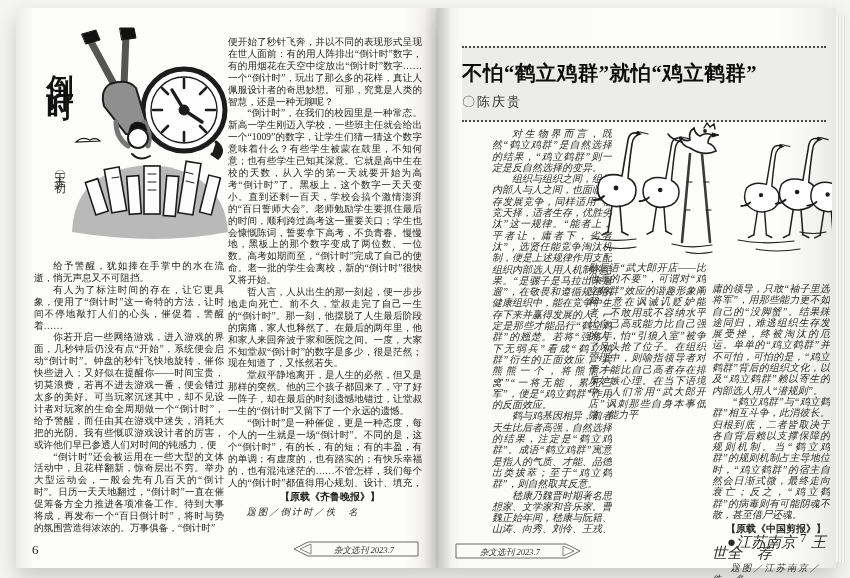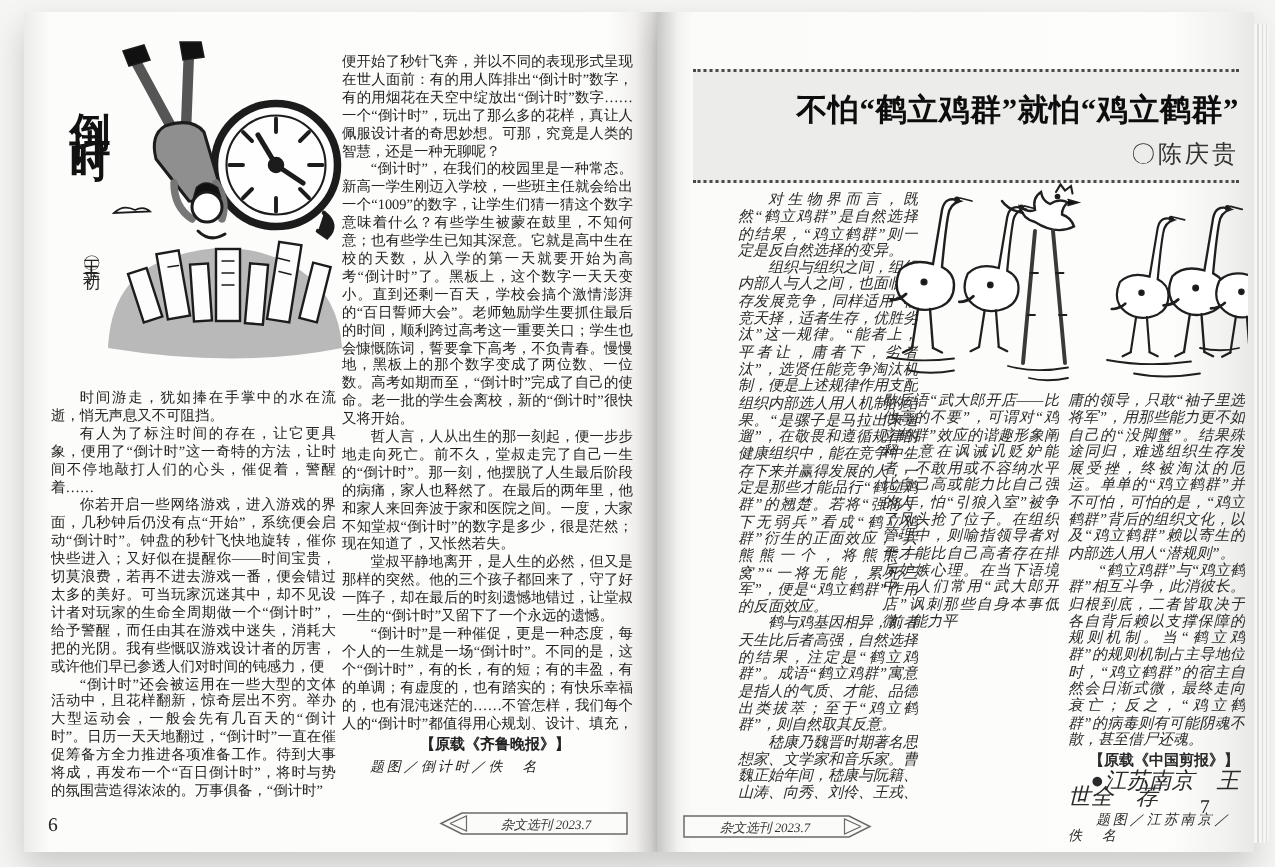--- a/index.html
+++ b/index.html
@@ -24,23 +24,23 @@
   .right-body{font-size:10px;line-height:11.3px;font-style:italic;color:#2a2a2a;}
   .para{margin:0;text-indent:2em;text-align:justify;}
   .cont > .para:first-child{text-indent:0;}
   .clip{overflow:hidden;}
   .attrib-bold{font-weight:bold;font-size:10px;font-style:normal;margin:3px 0 0 0;text-indent:1em;text-align:center;}
   .attrib-credit{font-style:italic;font-size:9.3px;margin:4px 0 0 0;text-indent:2em;letter-spacing:2px;}
   .attrib-rec{font-size:15px;margin:2px 0 0 0;text-indent:1em;}
   .pagenum{position:absolute;font-size:13px;color:#222;}
   
   .rtitle-box{position:absolute;left:24px;top:38px;width:364px;height:72px;background:#ececea;
-    border-top:2px dotted #4a4a4a;border-bottom:2px dotted #4a4a4a;text-align:right;}
+    border-top:2px dotted #4a4a4a;border-bottom:2px dotted #4a4a4a;text-align:left;}
   .rtitle{font-size:20.5px;font-weight:bold;color:#0d0d0d;margin-top:11px;letter-spacing:.5px;}
-  .rauthor{font-size:16px;color:#333;margin-top:6px;letter-spacing:2px;padding-left:10px;}
+  .rauthor{font-size:13px;color:#333;margin-top:6px;letter-spacing:2px;}
   .badge{position:absolute;}
   svg text{font-family:"Liberation Serif","DejaVu Serif",serif;}
 </style>
 </head>
 <body>
 
 <div class="spread">
 
   <div class="page page-left">
 
@@ -106,21 +106,21 @@
               <line x1="44" y1="152" x2="51" y2="151"></line>
             <line x1="117" y1="146" x2="125" y2="148"></line>
               <line x1="118" y1="155" x2="126" y2="157"></line>
           </g>
         </g>
       </g>
     </svg>
 
     <div class="col left-body clip" style="left:18px;top:252px;width:190px;height:294px;">
       <div>
-          <p class="para">时间游走，犹如捧在手掌中的水在流逝，悄无声息又不可阻挡。</p>
+          <p class="para">给予警醒，犹如捧在手掌中的水在流逝，悄无声息又不可阻挡。</p>
           <p class="para">有人为了标注时间的存在，让它更具象，便用了“倒计时”这一奇特的方法，让时间不停地敲打人们的心头，催促着，警醒着……</p>
           <p class="para">你若开启一些网络游戏，进入游戏的界面，几秒钟后仍没有点“开始”，系统便会启动“倒计时”。钟盘的秒针飞快地旋转，催你快些进入；又好似在提醒你——时间宝贵，切莫浪费，若再不进去游戏一番，便会错过太多的美好。可当玩家沉迷其中，却不见设计者对玩家的生命全周期做一个“倒计时”，给予警醒，而任由其在游戏中迷失，消耗大把的光阴。我有些慨叹游戏设计者的厉害，或许他们早已参透人们对时间的钝感力，便</p>
           <p class="para">“倒计时”还会被运用在一些大型的文体活动中，且花样翻新，惊奇层出不穷。举办大型运动会，一般会先有几百天的“倒计时”。日历一天天地翻过，“倒计时”一直在催促筹备方全力推进各项准备工作。待到大事将成，再发布一个“百日倒计时”，将时与势的氛围营造得浓浓的。万事俱备，“倒计时”</p>
         </div>
     </div>
 
     <div class="col left-body" style="left:212px;top:28px;width:194px;height:530px;">
       <div class="cont clip" style="max-height:452px;">
           <p class="para">便开始了秒针飞奔，并以不同的表现形式呈现在世人面前：有的用人阵排出“倒计时”数字，有的用烟花在天空中绽放出“倒计时”数字……一个“倒计时”，玩出了那么多的花样，真让人佩服设计者的奇思妙想。可那，究竟是人类的智慧，还是一种无聊呢？</p>
           <p class="para">“倒计时”，在我们的校园里是一种常态。新高一学生刚迈入学校，一些班主任就会给出一个“1009”的数字，让学生们猜一猜这个数字意味着什么？有些学生被蒙在鼓里，不知何意；也有些学生已知其深意。它就是高中生在校的天数，从入学的第一天就要开始为高考“倒计时”了。黑板上，这个数字一天天变小。直到还剩一百天，学校会搞个激情澎湃的“百日誓师大会”。老师勉励学生要抓住最后的时间，顺利跨过高考这一重要关口；学生也会慷慨陈词，誓要拿下高考，不负青春。慢慢地，黑板上的那个数字变成了两位数、一位数。高考如期而至，“倒计时”完成了自己的使命。老一批的学生会离校，新的“倒计时”很快又将开始。</p>
@@ -242,21 +242,21 @@
       </g>
     </svg>
 
     <div class="col right-body clip cont" style="left:150px;top:254px;width:118px;height:306px;">
       <div class="cont">
           <p class="para">歇后语“武大郎开店——比他高的不要”，可谓对“鸡立鹤群”效应的谐趣形象阐释，意在讽诫讥贬妒能者，不敢用或不容纳水平比自己高或能力比自己强的人，怕“引狼入室”被争了风头抢了位子。在组织管理中，则喻指领导者对于才能比自己高者存在排斥妒嫉心理。在当下语境中，人们常用“武大郎开店”讽刺那些自身本事低微、能力平</p>
         </div>
     </div>
 
     <div class="col right-body" style="left:274px;top:254px;width:118px;height:306px;">
-      <div class="cont clip" style="max-height:248px;">
+      <div class="cont clip" style="max-height:248px;margin-top:21px;">
           <p class="para">庸的领导，只敢“袖子里选将军”，用那些能力更不如自己的“没脚蟹”。结果殊途同归，难逃组织生存发展受挫，终被淘汰的厄运。单单的“鸡立鹤群”并不可怕，可怕的是，“鸡立鹤群”背后的组织文化，以及“鸡立鹤群”赖以寄生的内部选人用人“潜规则”。</p>
           <p class="para">“鹤立鸡群”与“鸡立鹤群”相互斗争，此消彼长。归根到底，二者皆取决于各自背后赖以支撑保障的规则机制。当“鹤立鸡群”的规则机制占主导地位时，“鸡立鹤群”的宿主自然会日渐式微，最终走向衰亡；反之，“鸡立鹤群”的病毒则有可能阴魂不散，甚至借尸还魂。</p>
         </div>
       <div class="attrib-bold">【原载《中国剪报》】</div>
       <div class="attrib-rec">●江苏南京　王世全　荐</div>
       <div class="attrib-credit">题图／江苏南京／佚　名</div>
     </div>
 
     <div class="pagenum" style="left:362px;top:522px;">7</div>
 

